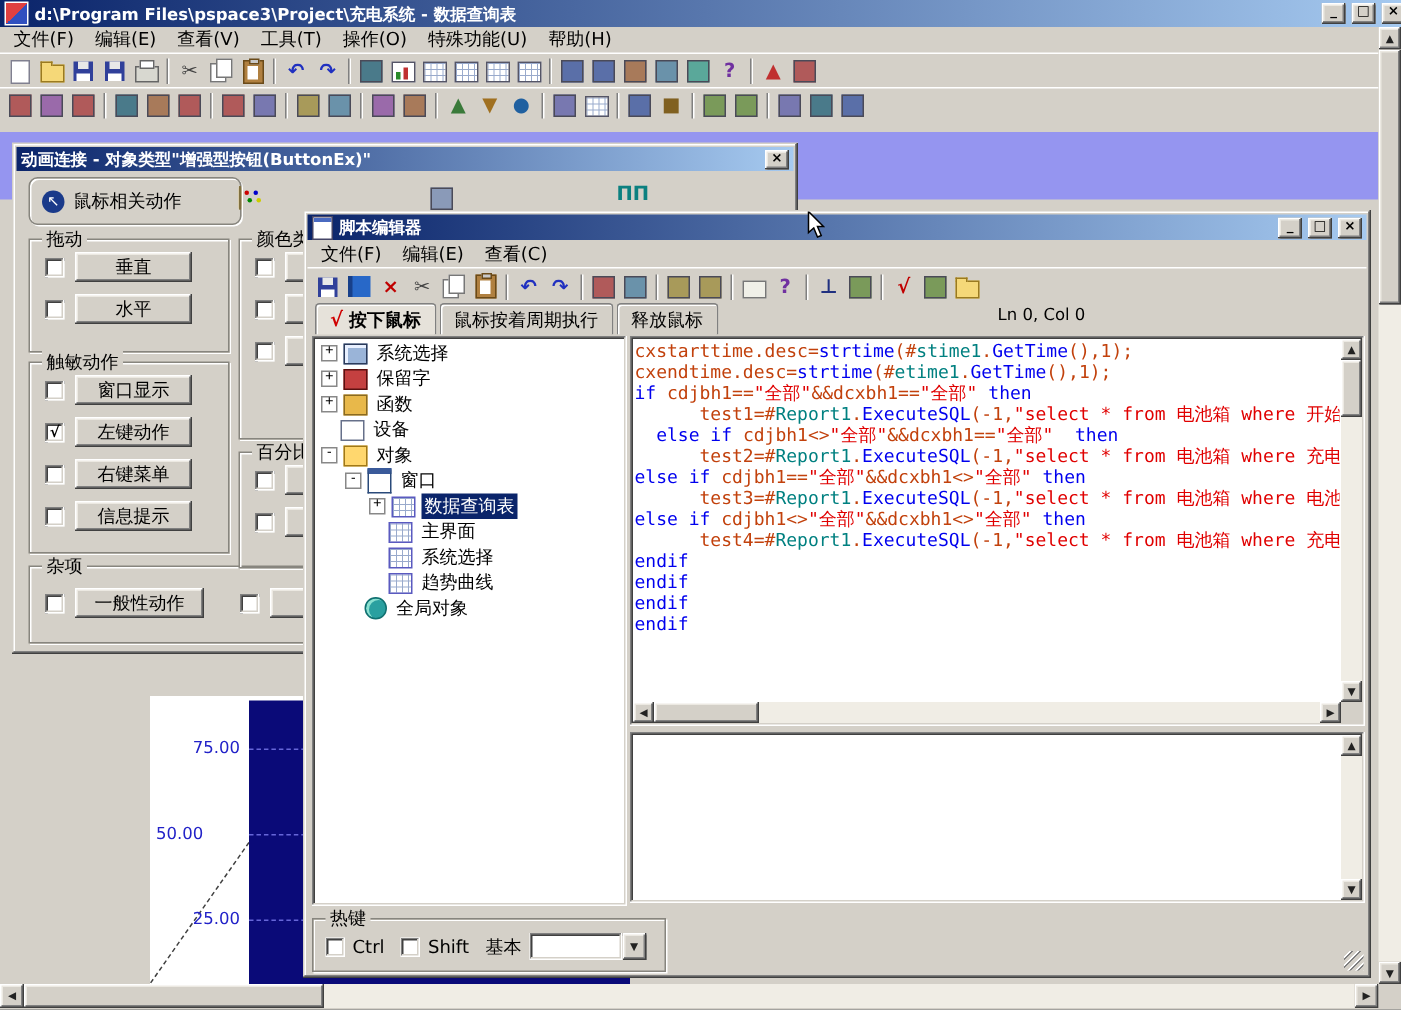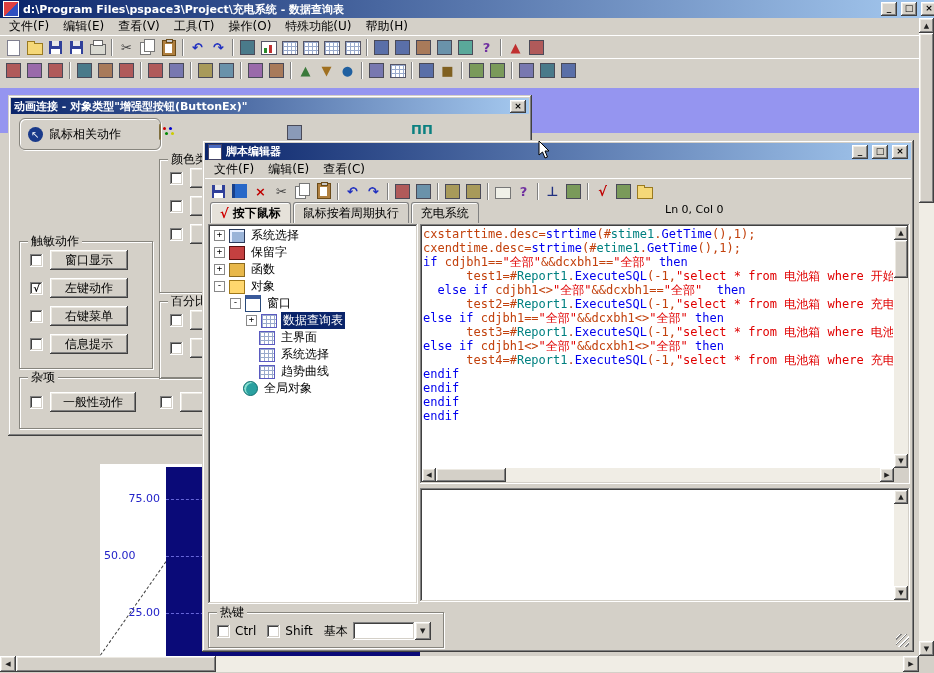--- a/index.html
+++ b/index.html
@@ -287,20 +287,33 @@
       
       <div class="groupbox" style="left:8px;top:3px;width:132px;height:30px;border-radius:6px;display:flex;align-items:center;gap:6px;padding-left:8px;">
         <span class="mouseic">↖</span>
         <span>鼠标相关动作</span>
       </div>
       <span class="abs pal" style="left:148px;top:10px;"></span>
       <span class="abs k-gen" style="left:276px;top:10px;background:#8a9ab8;"></span>
       <span class="abs" style="left:400px;top:7px;color:#0b8080;font-weight:bold;font-size:13px;">ΠΠ</span>
 
       
+      <div class="groupbox" style="left:8px;top:44px;width:132px;height:74px;">
+        <span class="legend">拖动</span>
+        <div id="drag-rows">
+            <div class="acr">
+              <span class="cb"></span>
+              <span class="pbtn raised" style="width: 78px;">垂直</span>
+            </div>
+            <div class="acr">
+              <span class="cb"></span>
+              <span class="pbtn raised" style="width: 78px;">水平</span>
+            </div>
+          </div>
+      </div>
       
       <div class="groupbox" style="left:8px;top:126px;width:132px;height:126px;">
         <span class="legend">触敏动作</span>
         <div id="touch-rows">
             <div class="acr">
               <span class="cb"></span>
               <span class="pbtn raised" style="width: 78px;">窗口显示</span>
             </div>
             <div class="acr">
               <span class="cb">√</span>
@@ -446,40 +459,45 @@
       </div>
     <div id="se-tabs" style="position:absolute;left:8px;top:64px;right:6px;height:19px;display:flex;align-items:flex-end;">
         <div class="setab active">
           <span class="chkred">√</span>
           <span>按下鼠标</span>
         </div>
         <div class="setab">
           <span>鼠标按着周期执行</span>
         </div>
         <div class="setab">
-          <span>充电系统</span>
+          <span>释放鼠标</span>
         </div>
       </div>
 
     <div class="sunken" style="position:absolute;left:6px;top:84px;width:210px;height:380px;overflow:hidden;">
       <div id="se-tree" style="padding:3px 2px;">
           <div class="trow" style="padding-left: 4px;">
             <span class="exp">+</span>
             <span class="ti ti-computer"></span>
             <span class="tlabel">系统选择</span>
           </div>
           <div class="trow" style="padding-left: 4px;">
             <span class="exp">+</span>
             <span class="ti ti-words"></span>
             <span class="tlabel">保留字</span>
           </div>
           <div class="trow" style="padding-left: 4px;">
             <span class="exp">+</span>
             <span class="ti ti-book"></span>
             <span class="tlabel">函数</span>
+          </div>
+          <div class="trow" style="padding-left: 4px;">
+            <span class="expspace"></span>
+            <span class="ti ti-device"></span>
+            <span class="tlabel">设备</span>
           </div>
           <div class="trow" style="padding-left: 4px;">
             <span class="exp">-</span>
             <span class="ti ti-folder"></span>
             <span class="tlabel">对象</span>
           </div>
           <div class="trow" style="padding-left: 20px;">
             <span class="exp">-</span>
             <span class="ti ti-window"></span>
             <span class="tlabel">窗口</span>

